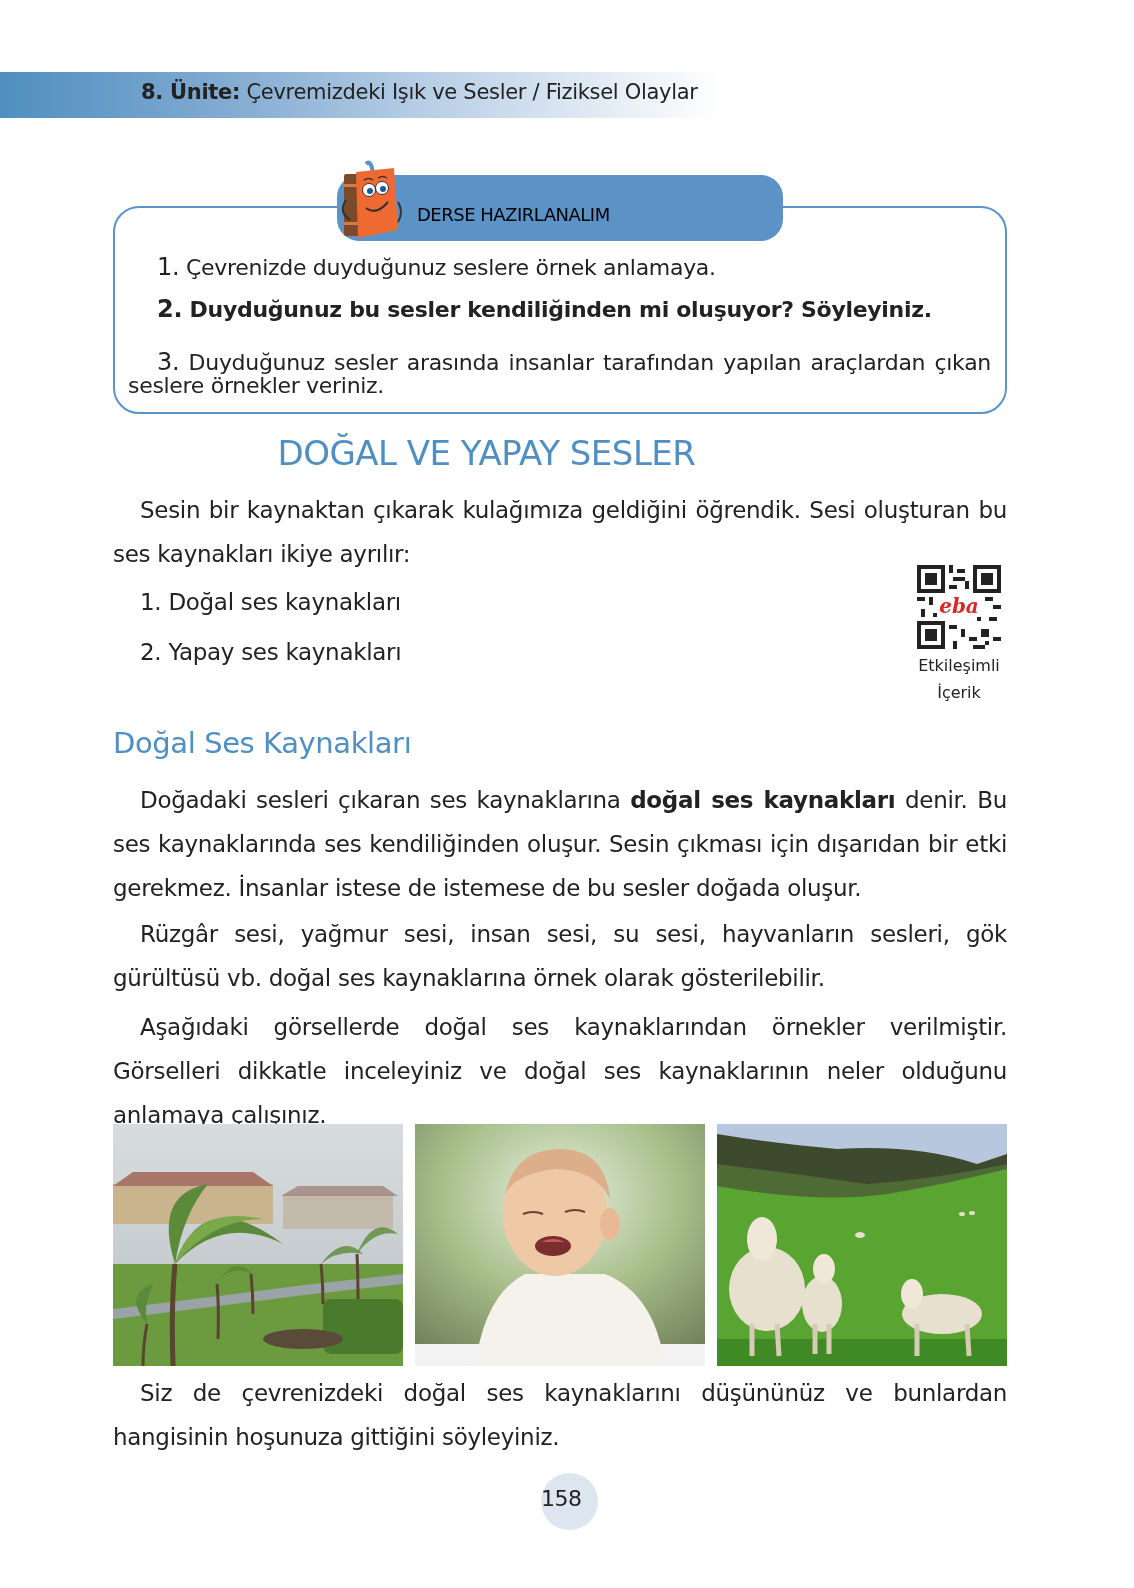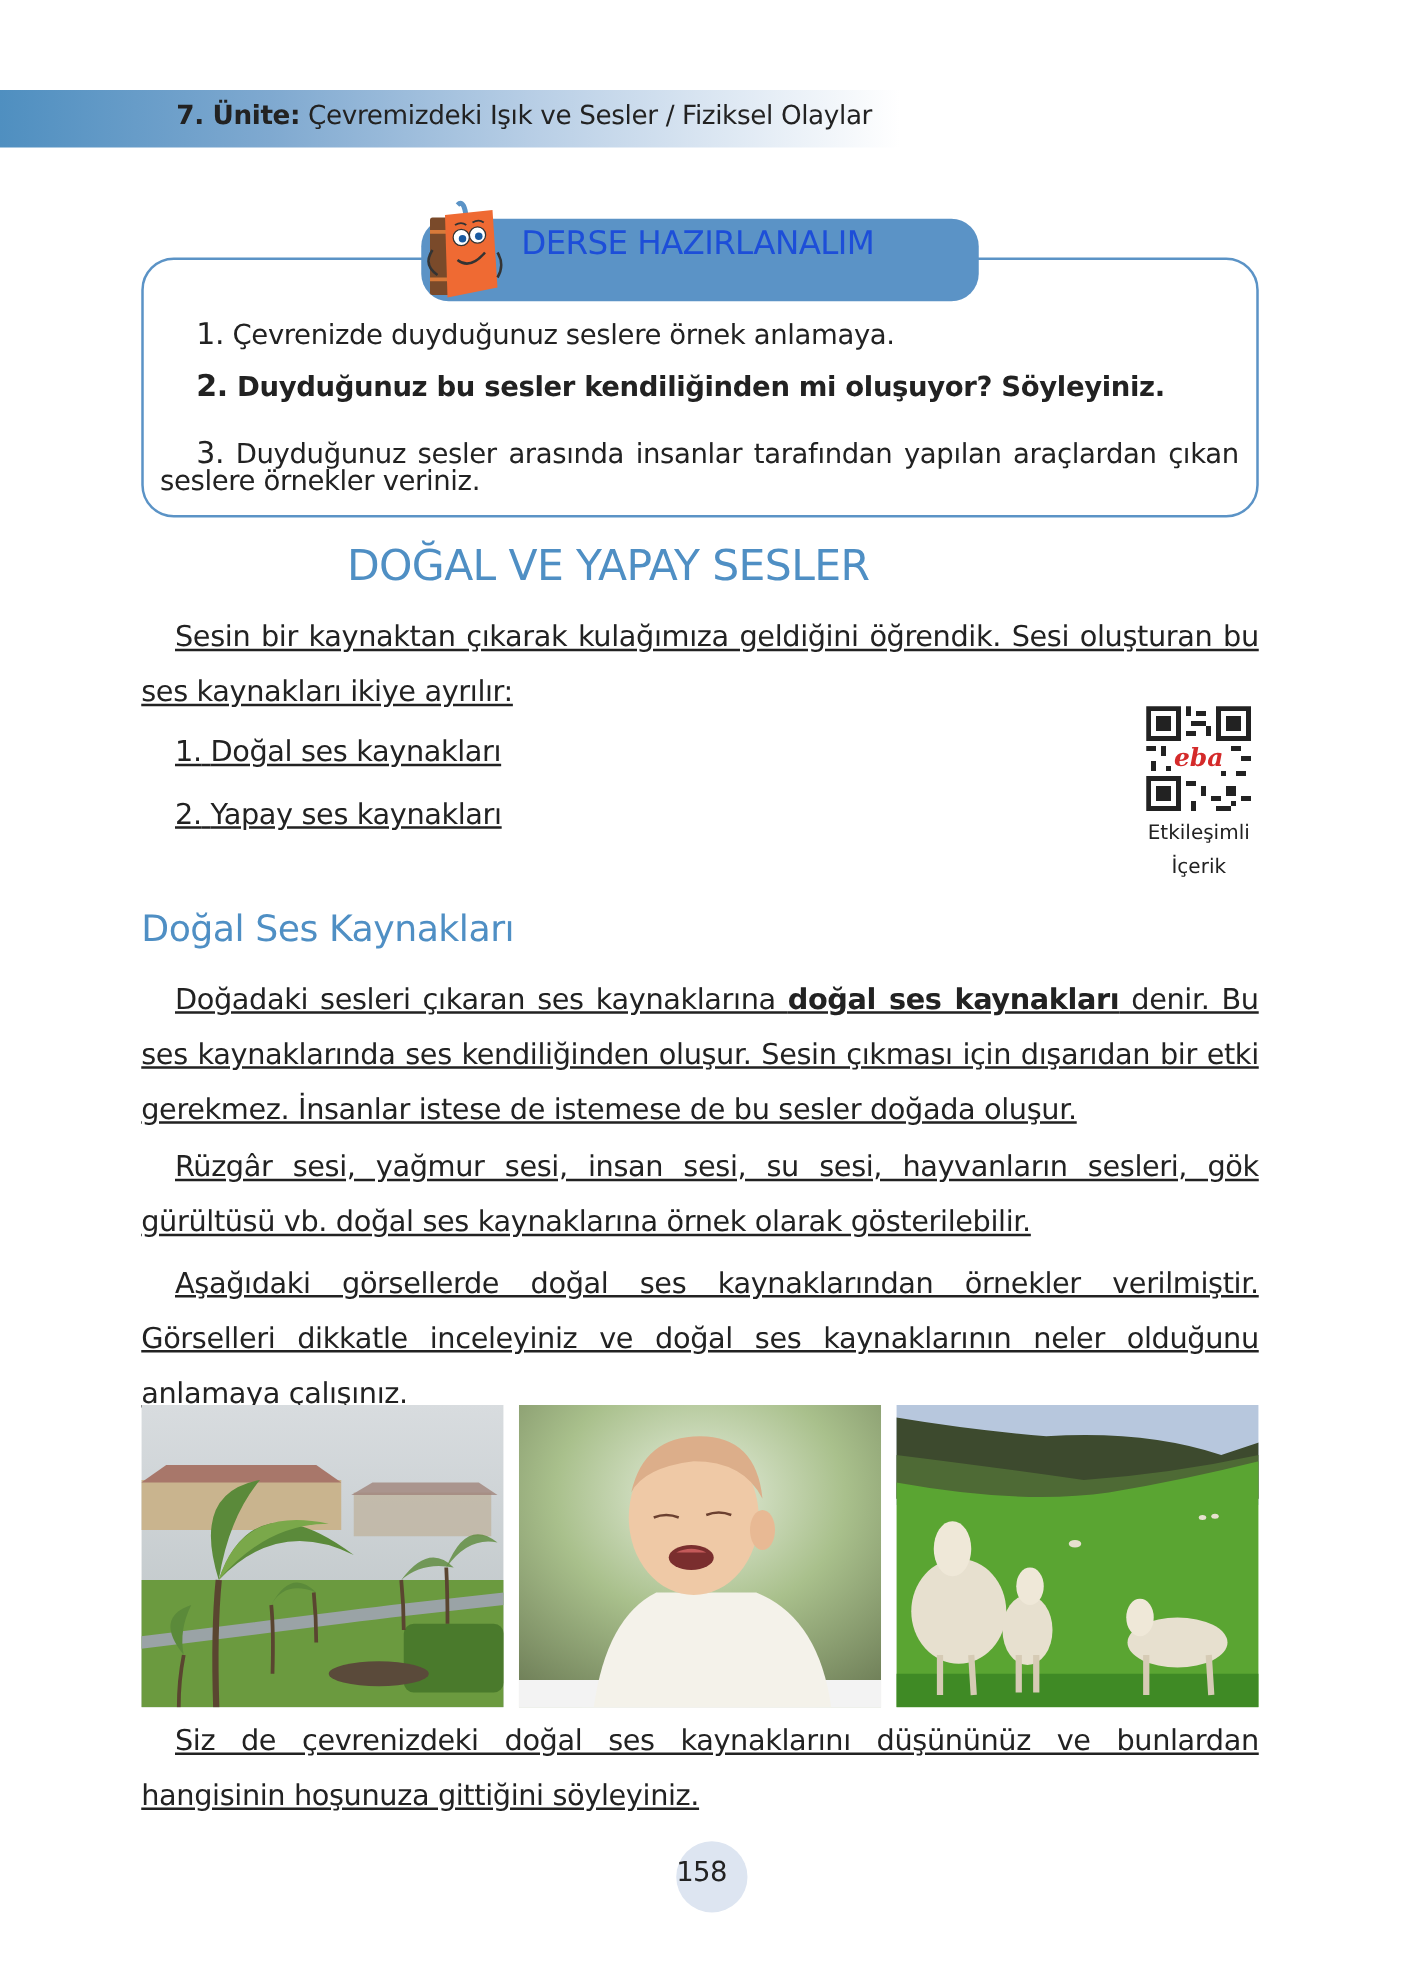--- a/index.html
+++ b/index.html
@@ -11,31 +11,31 @@
   .unit-band { left: 0; top: 72px; width: 720px; height: 46px;
     background: linear-gradient(90deg, #4f8fc0 0%, #7fa9d0 30%, #b9cfe6 60%, #ffffff 100%); }
   .unit-text { left: 141px; top: 80px; font-size: 21px; color: #222; white-space: nowrap; letter-spacing: -0.3px; }
   .unit-text b { font-weight: bold; }
 
   
   .prep-box { left: 113px; top: 206px; width: 890px; height: 204px;
     border: 2.5px solid #5b93c6; border-radius: 26px; background: #fff; }
   .prep-tab { left: 337px; top: 175px; width: 446px; height: 66px;
     background: #5b93c6; border-radius: 22px; }
-  .prep-title { left: 417px; top: 180px; font-size: 26px; color: #1d4ed8; letter-spacing: -0.5px; white-space: nowrap; }
+  .prep-title { left: 417px; top: 204px; font-size: 18px; color: #000000; letter-spacing: -0.5px; white-space: nowrap; }
   .book-icon { left: 336px; top: 160px; width: 70px; height: 80px; }
 
   .prep-q { font-size: 22px; color: #222; white-space: nowrap; letter-spacing: -0.3px; }
   .prep-q .num { font-size: 24px; }
 
   
   .main-title { left: 0; width: 973px; top: 433px; text-align: center;
     font-size: 34px; color: #4f8fc4; letter-spacing: -0.5px; }
 
-  .para { font-size: 23px; color: #222; line-height: 44px; letter-spacing: -0.3px; text-decoration: underline; }
+  .para { font-size: 23px; color: #222; line-height: 44px; letter-spacing: -0.3px; }
   .justify { text-align: justify; text-align-last: left; }
 
   .sub-title { left: 113px; top: 726px; font-size: 29px; color: #4f8fc4; letter-spacing: -0.4px; white-space: nowrap; }
 
   
   .qr { left: 917px; top: 565px; width: 84px; height: 84px; }
   .qr-label { left: 905px; top: 652px; width: 108px; text-align: center; font-size: 16px; line-height: 27px; color: #222; }
 
   
   .photo { top: 1124px; height: 242px; width: 290px; overflow: hidden; }
@@ -44,21 +44,21 @@
   
   .page-num-circle { left: 541px; top: 1473px; width: 57px; height: 57px; border-radius: 50%;
     background: #dde5f1; }
   .page-num { left: 541px; top: 1486px; width: 57px; text-align: left; font-size: 22px; color: #222; letter-spacing: -0.5px; }
 </style>
 </head>
 <body>
 
 <div class="abs unit-band"></div>
 <div class="abs unit-text">
-  <b>7. Ünite:</b>
+  <b>8. Ünite:</b>
   <span>Çevremizdeki Işık ve Sesler / Fiziksel Olaylar</span>
 </div>
 
 <div class="abs prep-box"></div>
 <div class="abs prep-tab"></div>
 <div class="abs book-icon">
   <svg width="70" height="82" viewBox="0 0 70 82">
     <path d="M30 4 Q34 0 36 8 L38 18" stroke="#5b93c6" stroke-width="4" fill="none"></path>
     <rect x="8" y="14" width="16" height="62" fill="#7a4a2a" rx="2"></rect>
     <rect x="8" y="24" width="16" height="3" fill="#d87a3a"></rect>

